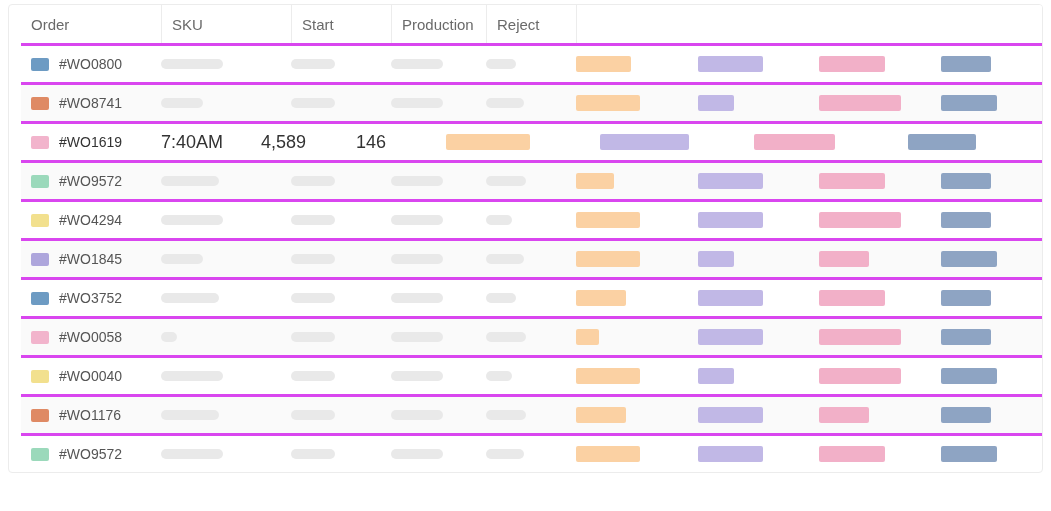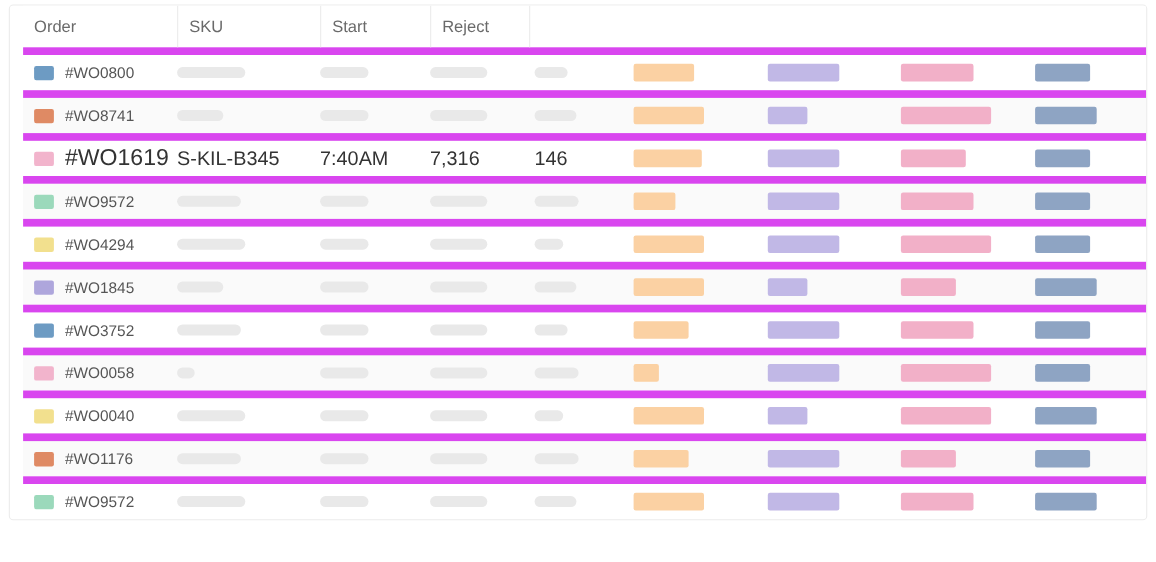--- a/index.html
+++ b/index.html
@@ -15,21 +15,21 @@
     margin: 4px 8px;
     border: 1px solid #ececec;
     border-radius: 4px;
     overflow: hidden;
     padding-left: 12px;
   }
   .row {
     display: flex;
     align-items: center;
     height: 39px;
-    border-top: 7px solid #d946ef;
+    border-top: 3px solid #d946ef;
     padding: 0 10px;
   }
   .row.header {
     height: 38px;
     border-top: none;
     background: #fff;
     font-weight: 500;
     color: #6a6a6a;
     font-size: 15px;
   }
@@ -55,21 +55,21 @@
   .swatch {
     width: 18px; height: 13px;
     border-radius: 2px;
     margin-right: 10px;
     flex: 0 0 auto;
   }
   .order-id {
     font-size: 14px;
     color: #555;
   }
-  .row.highlight .order-id { font-size: 21px; color: #333; }
+  .row.highlight .order-id { font-size: 14px; color: #333; }
   .skeleton {
     height: 10px;
     background: #e9e9e9;
     border-radius: 5px;
   }
   .bar {
     height: 16px;
     border-radius: 2px;
   }
   .hdr-sep {
@@ -88,20 +88,23 @@
   <div class="row header">
     <div class="cell c-order">
         <span class="hdr-sep" style="border-left:none;padding-left:0">Order</span>
       </div>
     <div class="cell c-sku">
         <span class="hdr-sep">SKU</span>
       </div>
     <div class="cell c-start">
         <span class="hdr-sep">Start</span>
       </div>
+    <div class="cell c-prod">
+        <span class="hdr-sep">Production</span>
+      </div>
     <div class="cell c-rej">
         <span class="hdr-sep">Reject</span>
       </div>
     <div class="cell c-bars">
         <span class="hdr-sep" style="border-left:1px solid #ececec;width:100%"></span>
       </div>
   </div>
   <div id="rows-mount">
       <div class="row">
         <div class="cell c-order">
@@ -165,28 +168,25 @@
           <div class="barcol">
             <div class="bar" style="width: 62%; background: rgb(142, 164, 195);"></div>
           </div>
         </div>
       </div>
       <div class="row highlight">
         <div class="cell c-order">
           <span class="swatch" style="background: rgb(242, 180, 204);"></span>
           <span class="order-id">#WO1619</span>
         </div>
-        <div class="cell c-sku">
-          <span>S-KIL-B345</span>
-        </div>
         <div class="cell c-start">
           <span>7:40AM</span>
         </div>
         <div class="cell c-prod">
-          <span>7,316</span>
+          <span>4,589</span>
         </div>
         <div class="cell c-rej">
           <span>146</span>
         </div>
         <div class="cell c-bars">
           <div class="barcol">
             <div class="bar" style="width: 68%; background: rgb(251, 209, 163);"></div>
           </div>
           <div class="barcol">
             <div class="bar" style="width: 72%; background: rgb(193, 184, 230);"></div>

